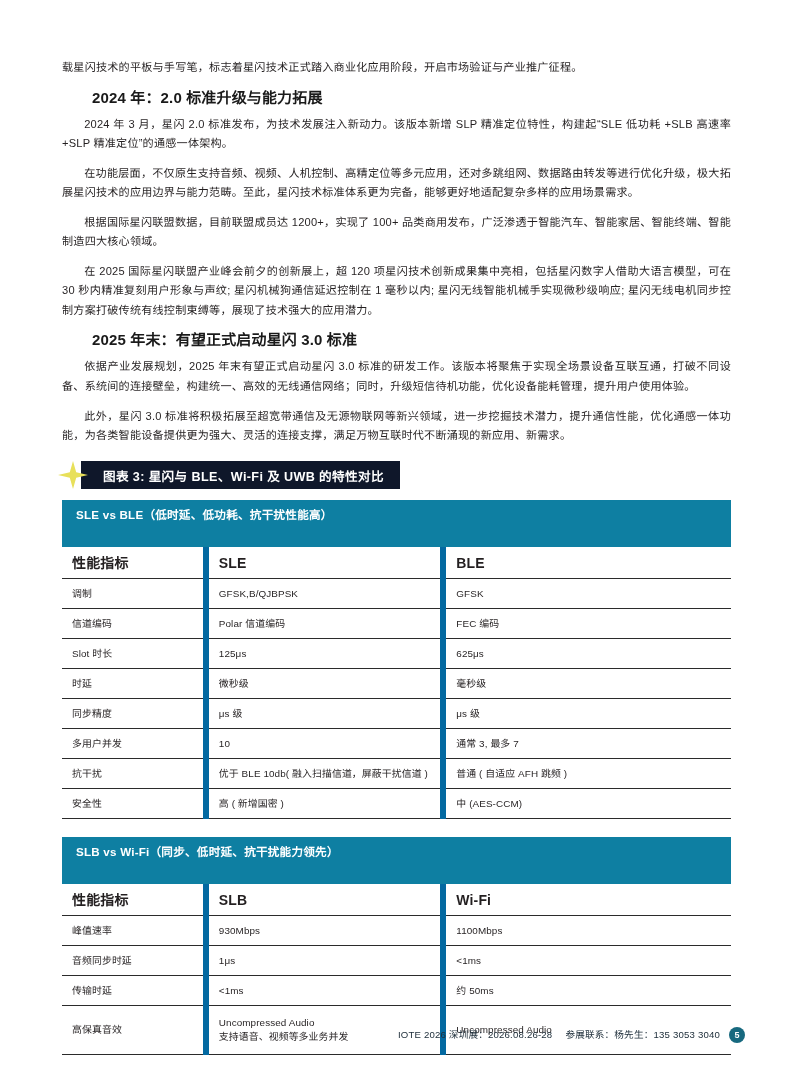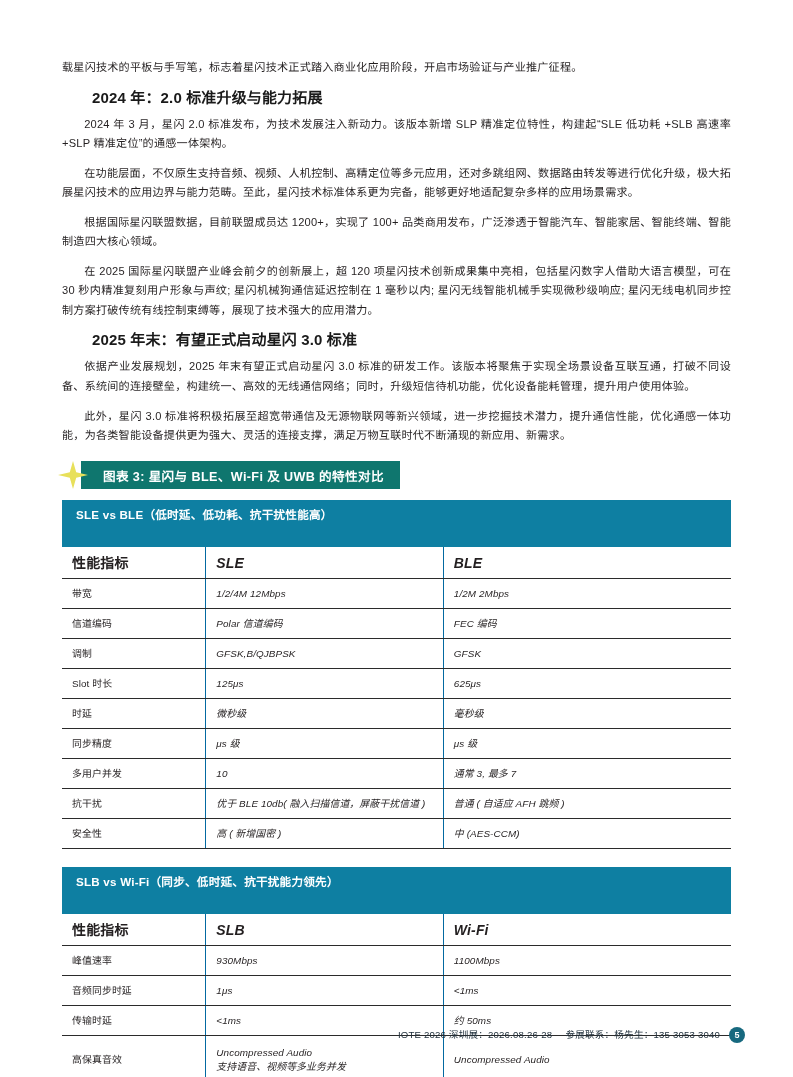--- a/index.html
+++ b/index.html
@@ -61,21 +61,21 @@
     left: -4px;
     top: 50%;
     transform: translateY(-50%);
     width: 34px;
     height: 30px;
     display: block;
     z-index: 2;
   }
   .fig-banner {
     margin-left: 19px;
-    background: #0f766e;
+    background: #0f172a;
     height: 28px;
     display: flex;
     align-items: center;
     padding: 0 16px 0 22px;
     color: #ffffff;
     font-size: 12.6px;
     font-weight: bold;
     letter-spacing: 0.03em;
     white-space: nowrap;
   }
@@ -106,22 +106,21 @@
 
   table.cmp td, table.cmp th {
     border-bottom: 1px solid #2b2b2b;
     padding: 8px 10px 7px 10px;
     vertical-align: middle;
     text-align: left;
     line-height: 14px;
     letter-spacing: 0.01em;
   }
   table.cmp td.sep, table.cmp th.sep {
-    border-left: 1px solid #0369a1;
-    font-style: italic;
+    border-left: 6px solid #0369a1;
   }
   table.cmp thead th {
     font-weight: bold;
     font-size: 14px;
     padding-top: 9px;
     padding-bottom: 8px;
   }
   table.cmp tr.tall td { padding-top: 10px; padding-bottom: 10px; }
   .cell-lines span { display: block; }
 
@@ -197,33 +196,28 @@
         </colgroup>
       <thead>
         <tr>
           <th>性能指标</th>
           <th class="sep">SLE</th>
           <th class="sep">BLE</th>
         </tr>
       </thead>
       <tbody>
         <tr>
-          <td>带宽</td>
-          <td class="sep">1/2/4M 12Mbps</td>
-          <td class="sep">1/2M 2Mbps</td>
+          <td>调制</td>
+          <td class="sep">GFSK,B/QJBPSK</td>
+          <td class="sep">GFSK</td>
         </tr>
         <tr>
           <td>信道编码</td>
           <td class="sep">Polar 信道编码</td>
           <td class="sep">FEC 编码</td>
-        </tr>
-        <tr>
-          <td>调制</td>
-          <td class="sep">GFSK,B/QJBPSK</td>
-          <td class="sep">GFSK</td>
         </tr>
         <tr>
           <td>Slot 时长</td>
           <td class="sep">125μs</td>
           <td class="sep">625μs</td>
         </tr>
         <tr>
           <td>时延</td>
           <td class="sep">微秒级</td>
           <td class="sep">毫秒级</td>

